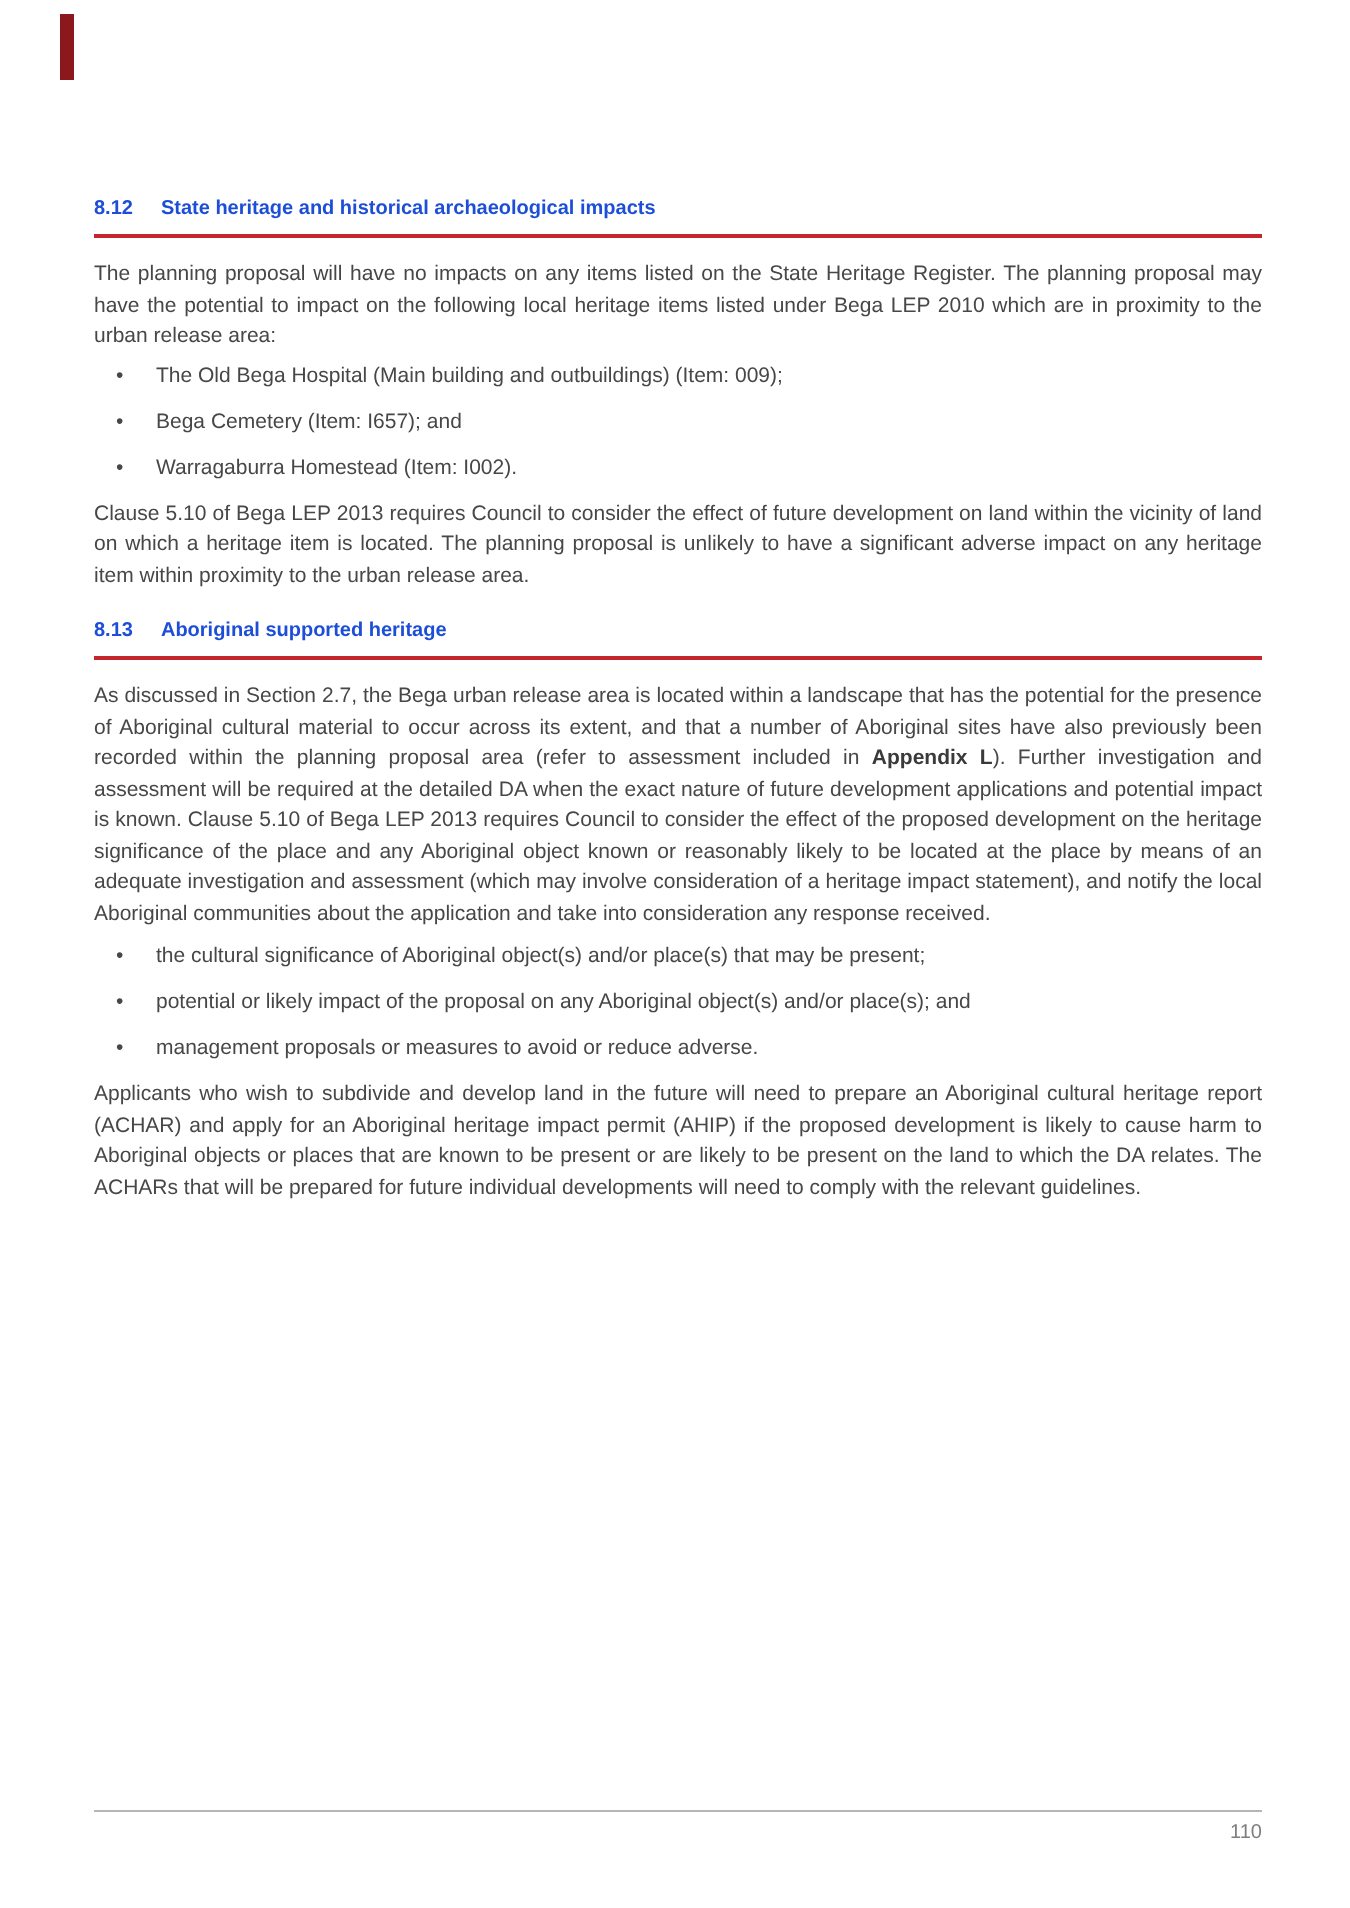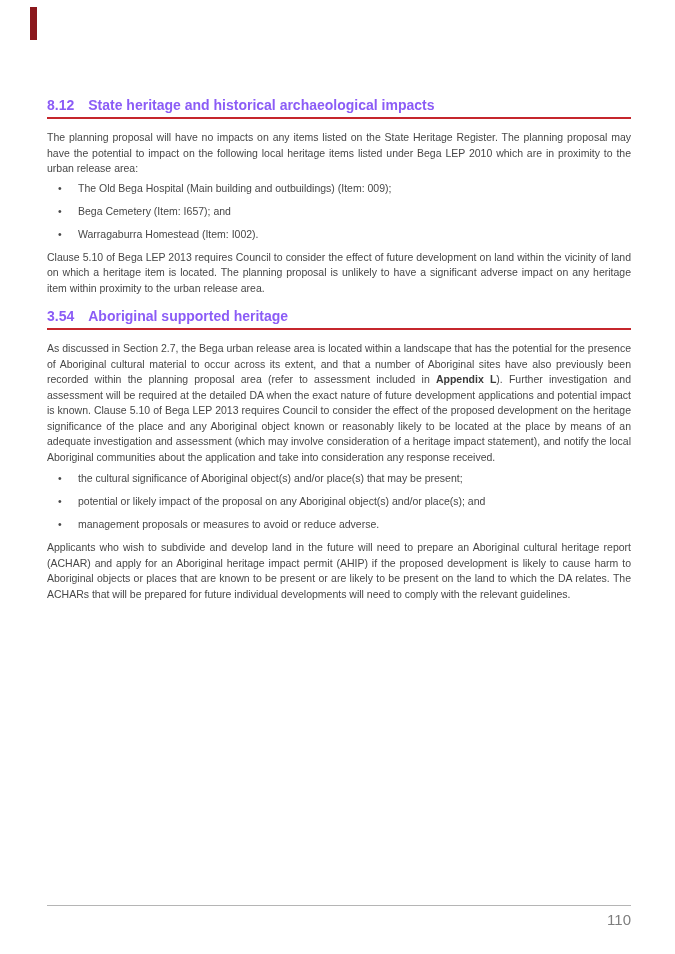--- a/index.html
+++ b/index.html
@@ -26,23 +26,23 @@
   .content {
     position: absolute;
     left: 47px;
     top: 97px;
     width: 584px;
     color: #474747;
     font-size: 10.5px;
     line-height: 15.5px;
   }
   .section-heading {
-    color: #8b5cf6;
+    color: #1d4ed8;
     font-weight: bold;
-    font-size: 14px;
+    font-size: 10px;
     line-height: 16px;
     padding-bottom: 4px;
     border-bottom: 2px solid #c5262c;
     margin: 0;
   }
   .section-heading .num {
     margin-right: 14px;
   }
   .heading-812 { margin-bottom: 11px; }
   .heading-813 { margin-top: 12px; margin-bottom: 11px; }
@@ -80,21 +80,21 @@
     height: 1px;
     background: #b5b5b5;
   }
   .page-number {
     position: absolute;
     top: 911px;
     left: 47px;
     width: 584px;
     text-align: right;
     color: #7e7e7e;
-    font-size: 15px;
+    font-size: 10px;
   }
 </style>
 </head>
 <body>
 
 <div class="page">
 
   <div class="corner-mark"></div>
 
   <div class="content">
@@ -113,21 +113,21 @@
         <span class="bullet-text">Bega Cemetery (Item: I657);  and</span>
       </div>
       <div class="bullet-item">
         <span class="bullet-marker">•</span>
         <span class="bullet-text">Warragaburra  Homestead (Item: I002).</span>
       </div>
     </div>
 
     <p class="body-para mt-1">Clause 5.10 of Bega LEP 2013 requires Council to consider the effect of future development on land within the vicinity of land on which a heritage item is located.  The planning proposal is unlikely to have a significant adverse impact on any heritage item within proximity to the urban release area.</p>
 
-    <h2 class="section-heading heading-813"><span class="num">3.54</span><span>Aboriginal supported heritage</span></h2>
+    <h2 class="section-heading heading-813"><span class="num">8.13</span><span>Aboriginal supported heritage</span></h2>
 
     <p class="body-para"><span>As discussed in Section 2.7, the Bega urban release area is located within a landscape that has the potential for the presence of Aboriginal cultural material to occur across its extent, and that a number of Aboriginal sites have also previously been recorded within the planning proposal area (refer to assessment included in </span><span class="bold-inline">Appendix L</span><span>).  Further investigation and assessment will be required at the detailed DA when the exact nature of future development applications and potential impact is known.  Clause 5.10 of Bega LEP 2013 requires Council to consider the effect of the proposed development on the heritage significance of the place and any Aboriginal object known or reasonably likely to be located at the place by means of an adequate investigation and assessment (which may involve consideration of a heritage impact statement), and notify the local Aboriginal communities about the application and take into consideration any response received.</span></p>
 
 
     <div class="bullet-list mt-6">
       <div class="bullet-item">
         <span class="bullet-marker">•</span>
         <span class="bullet-text">the cultural significance of Aboriginal object(s) and/or place(s) that may be present;</span>
       </div>
       <div class="bullet-item">

